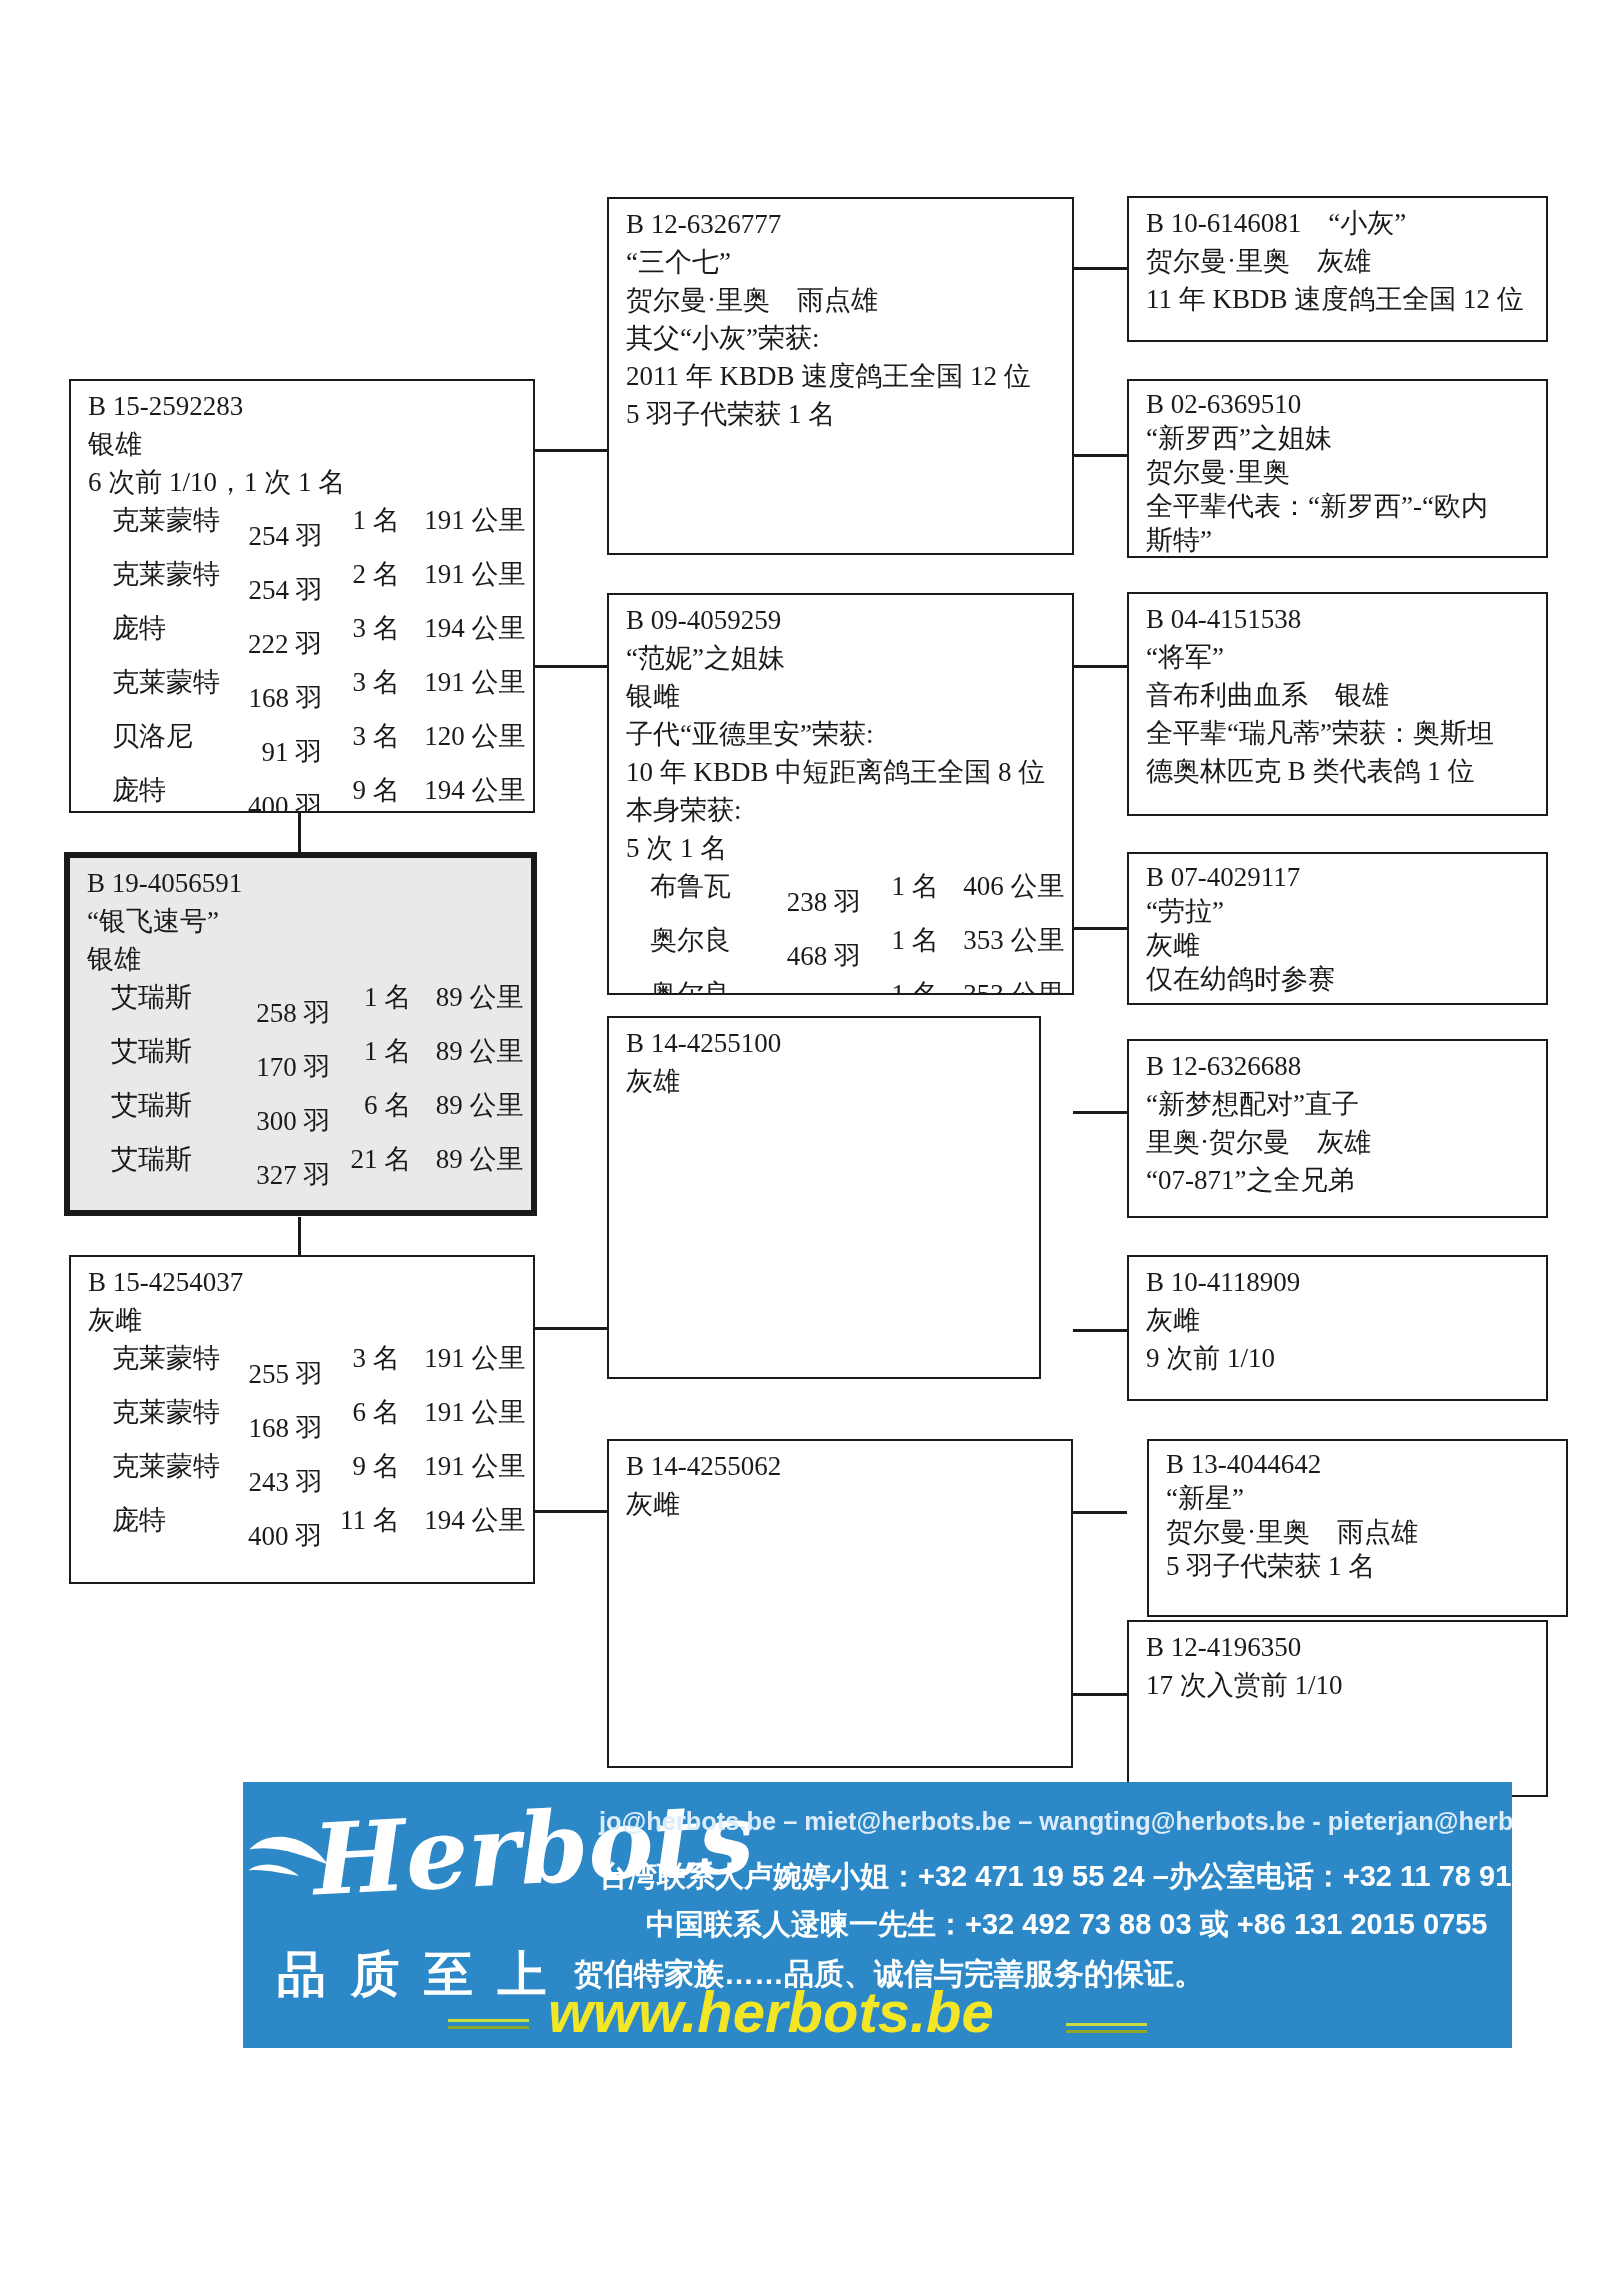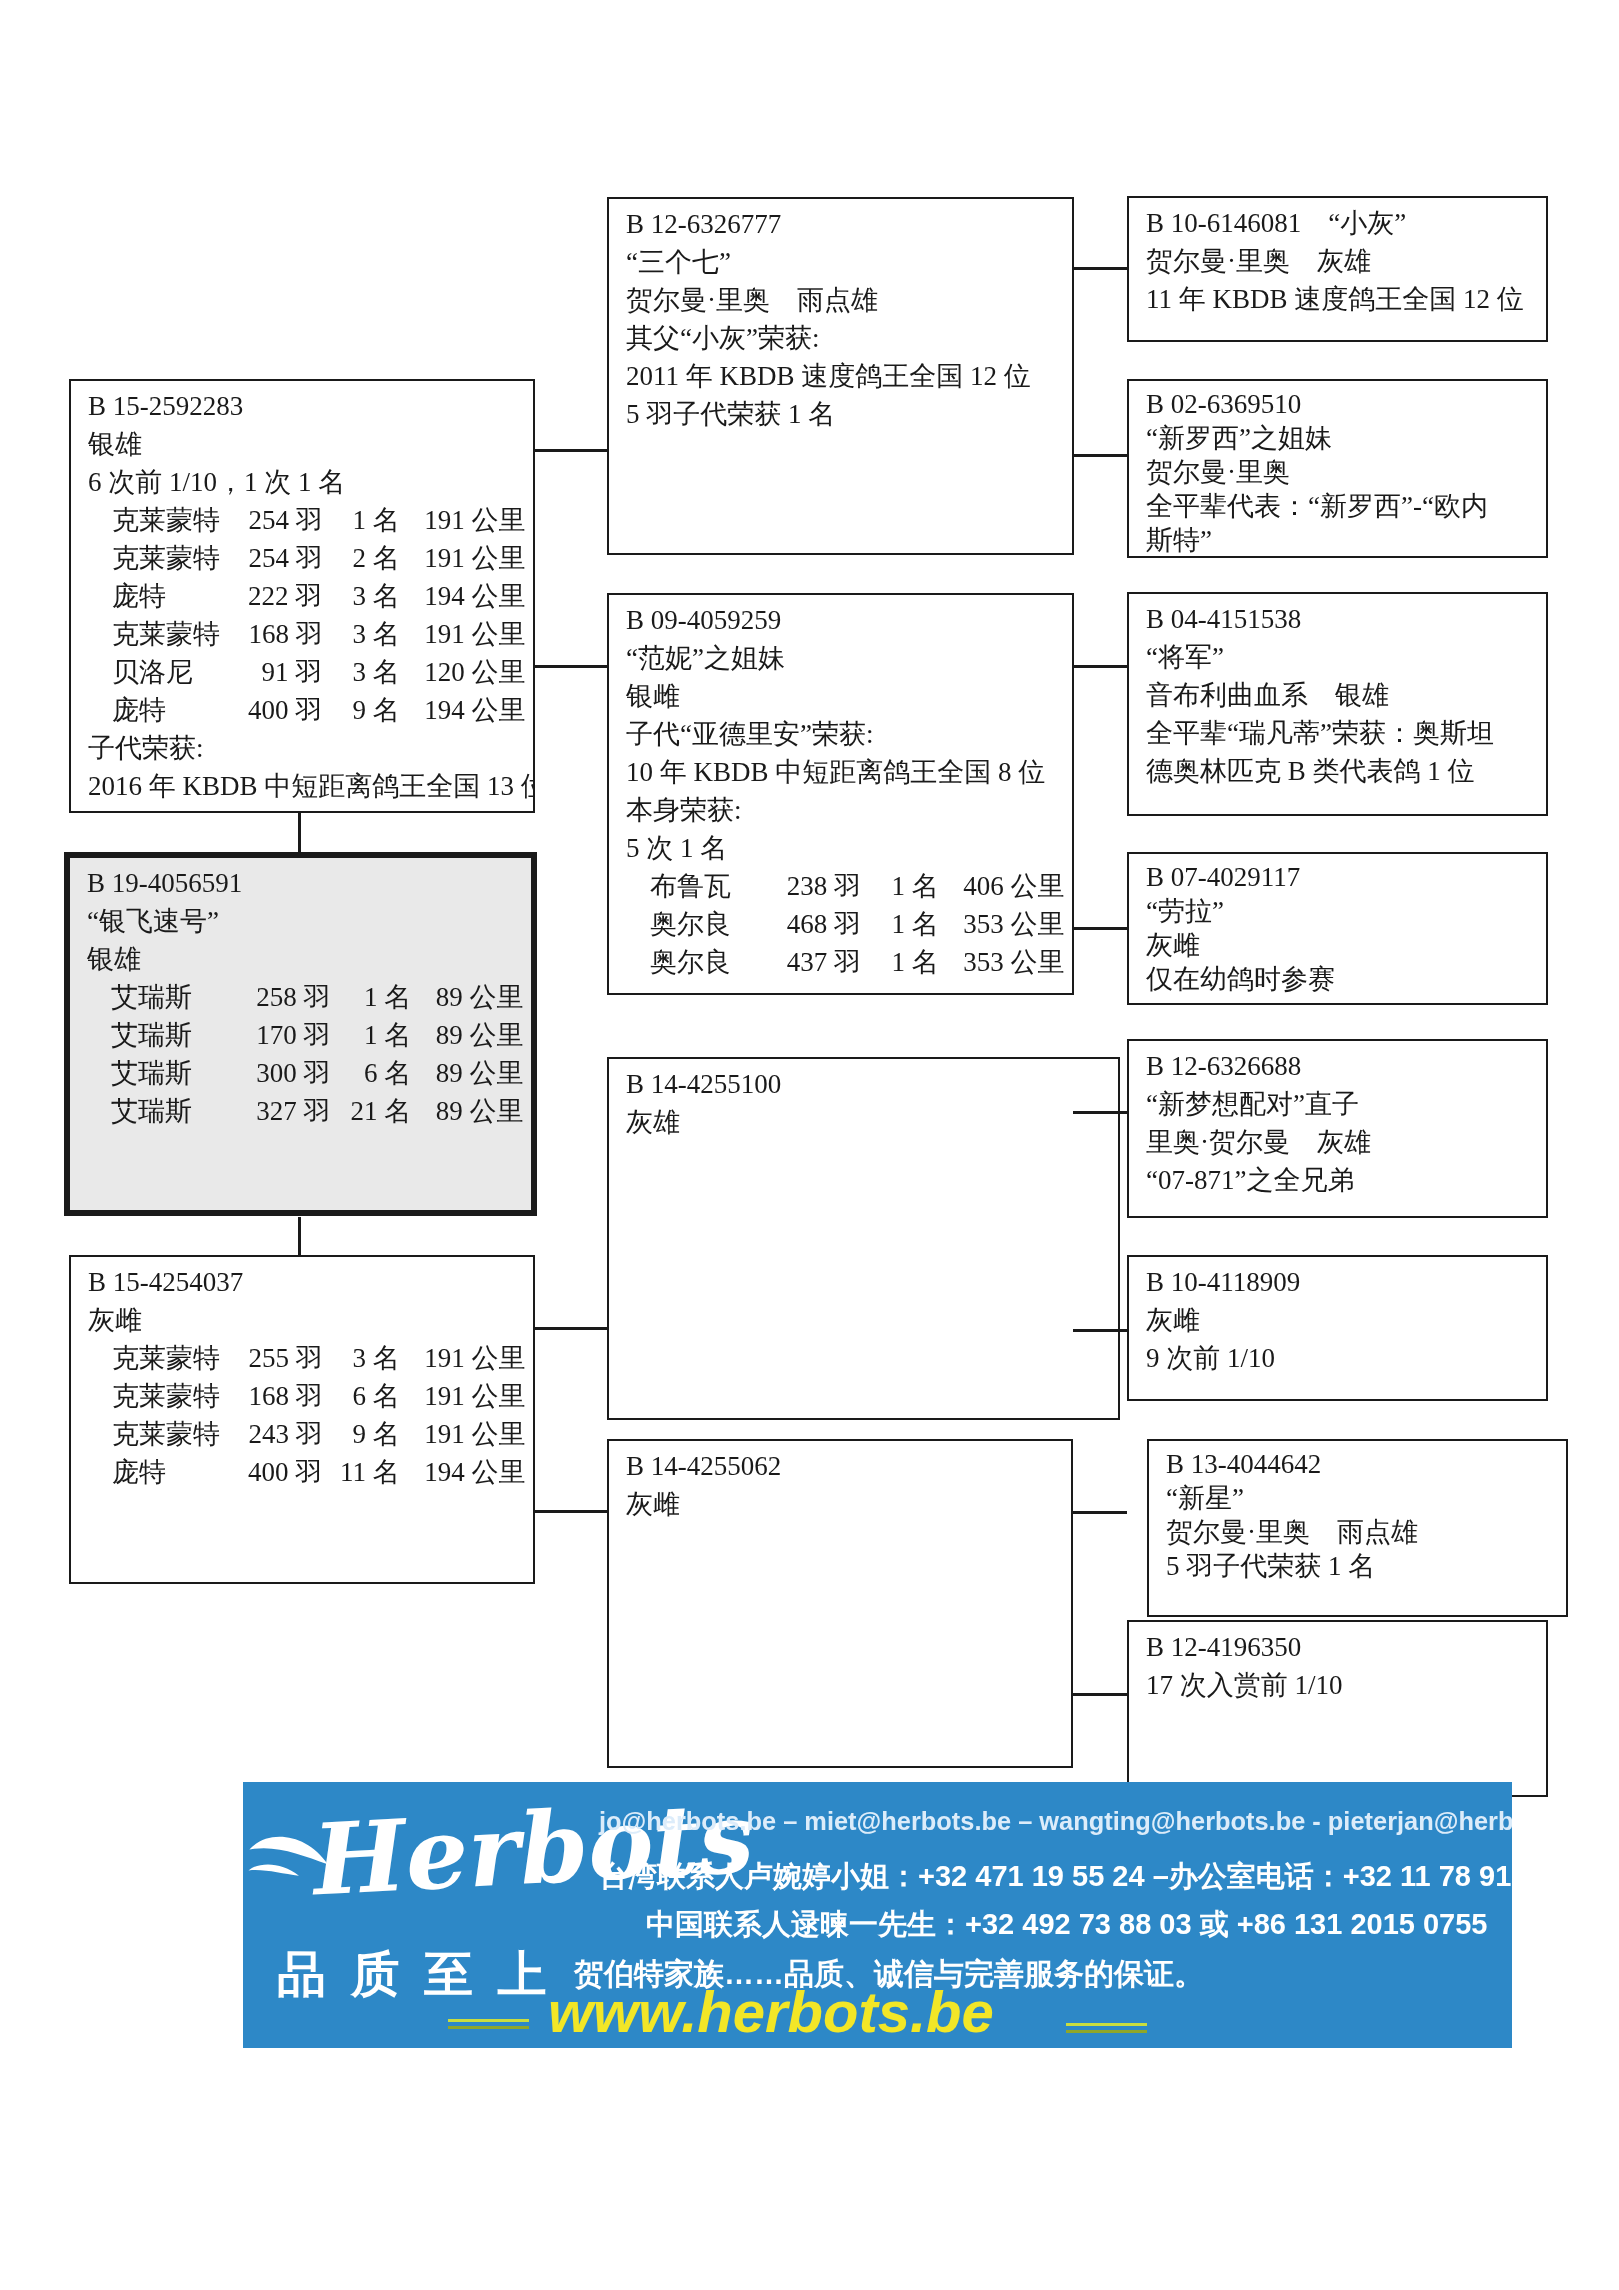--- a/index.html
+++ b/index.html
@@ -5,21 +5,21 @@
   html,body{margin:0;padding:0;background:#fff;}
   .page{position:relative;width:1620px;height:2290px;background:#ffffff;
         font-family:"Liberation Serif","DejaVu Serif",serif;color:#1a1a1a;overflow:hidden;}
   .box{position:absolute;border:2.8px solid #1a1a1a;background:#ffffff;box-sizing:border-box;
        padding:5.6px 7.5px 0 17px;font-size:27px;line-height:38px;overflow:hidden;}
   .box.subject{border-width:6.6px;background:#e9e9e9;}
   .box.tight{line-height:34px;}
   .ln{white-space:nowrap;}
   .row{display:flex;white-space:nowrap;}
   .rname{width:137px;margin-left:24px;}
-  .rcount{width:132px;text-align:right;}
+  .rcount{width:132px;text-align:right;margin-top:16px;}
   .rrank{width:99px;text-align:right;}
   .rdist{padding-left:24.5px;text-align:center;}
   .conn{position:absolute;background:#1a1a1a;}
   .hline{height:2.8px;}
   .vline{width:2.8px;}
   
   .banner{position:absolute;left:243px;top:1782px;width:1269px;height:266px;background:#2d88c7;
           font-family:"Liberation Sans","DejaVu Sans",sans-serif;color:#ffffff;overflow:hidden;}
   .logo{position:absolute;left:70px;top:9.4px;font-size:98px;font-style:italic;font-weight:bold;
         font-family:"DejaVu Serif","Liberation Serif",serif;transform:rotate(-3deg);white-space:nowrap;}
@@ -168,21 +168,21 @@
         <span class="rrank">1 名</span>
         <span class="rdist">353 公里</span>
       </div>
       <div class="row">
         <span class="rname">奥尔良</span>
         <span class="rcount">437 羽</span>
         <span class="rrank">1 名</span>
         <span class="rdist">353 公里</span>
       </div>
     </div>
-  <div class="box" style="left:607px;top:1057px;width:513px;height:363px">
+  <div class="box" style="left:607px;top:1016px;width:434px;height:363px">
       <div class="ln">B 14-4255100</div>
       <div class="ln">灰雄</div>
     </div>
   <div class="box" style="left:607px;top:1439px;width:466px;height:329px">
       <div class="ln">B 14-4255062</div>
       <div class="ln">灰雌</div>
     </div>
 
   <div class="box" style="left:1127px;top:196px;width:421px;height:146px">
       <div class="ln">B 10-6146081　“小灰”</div>

